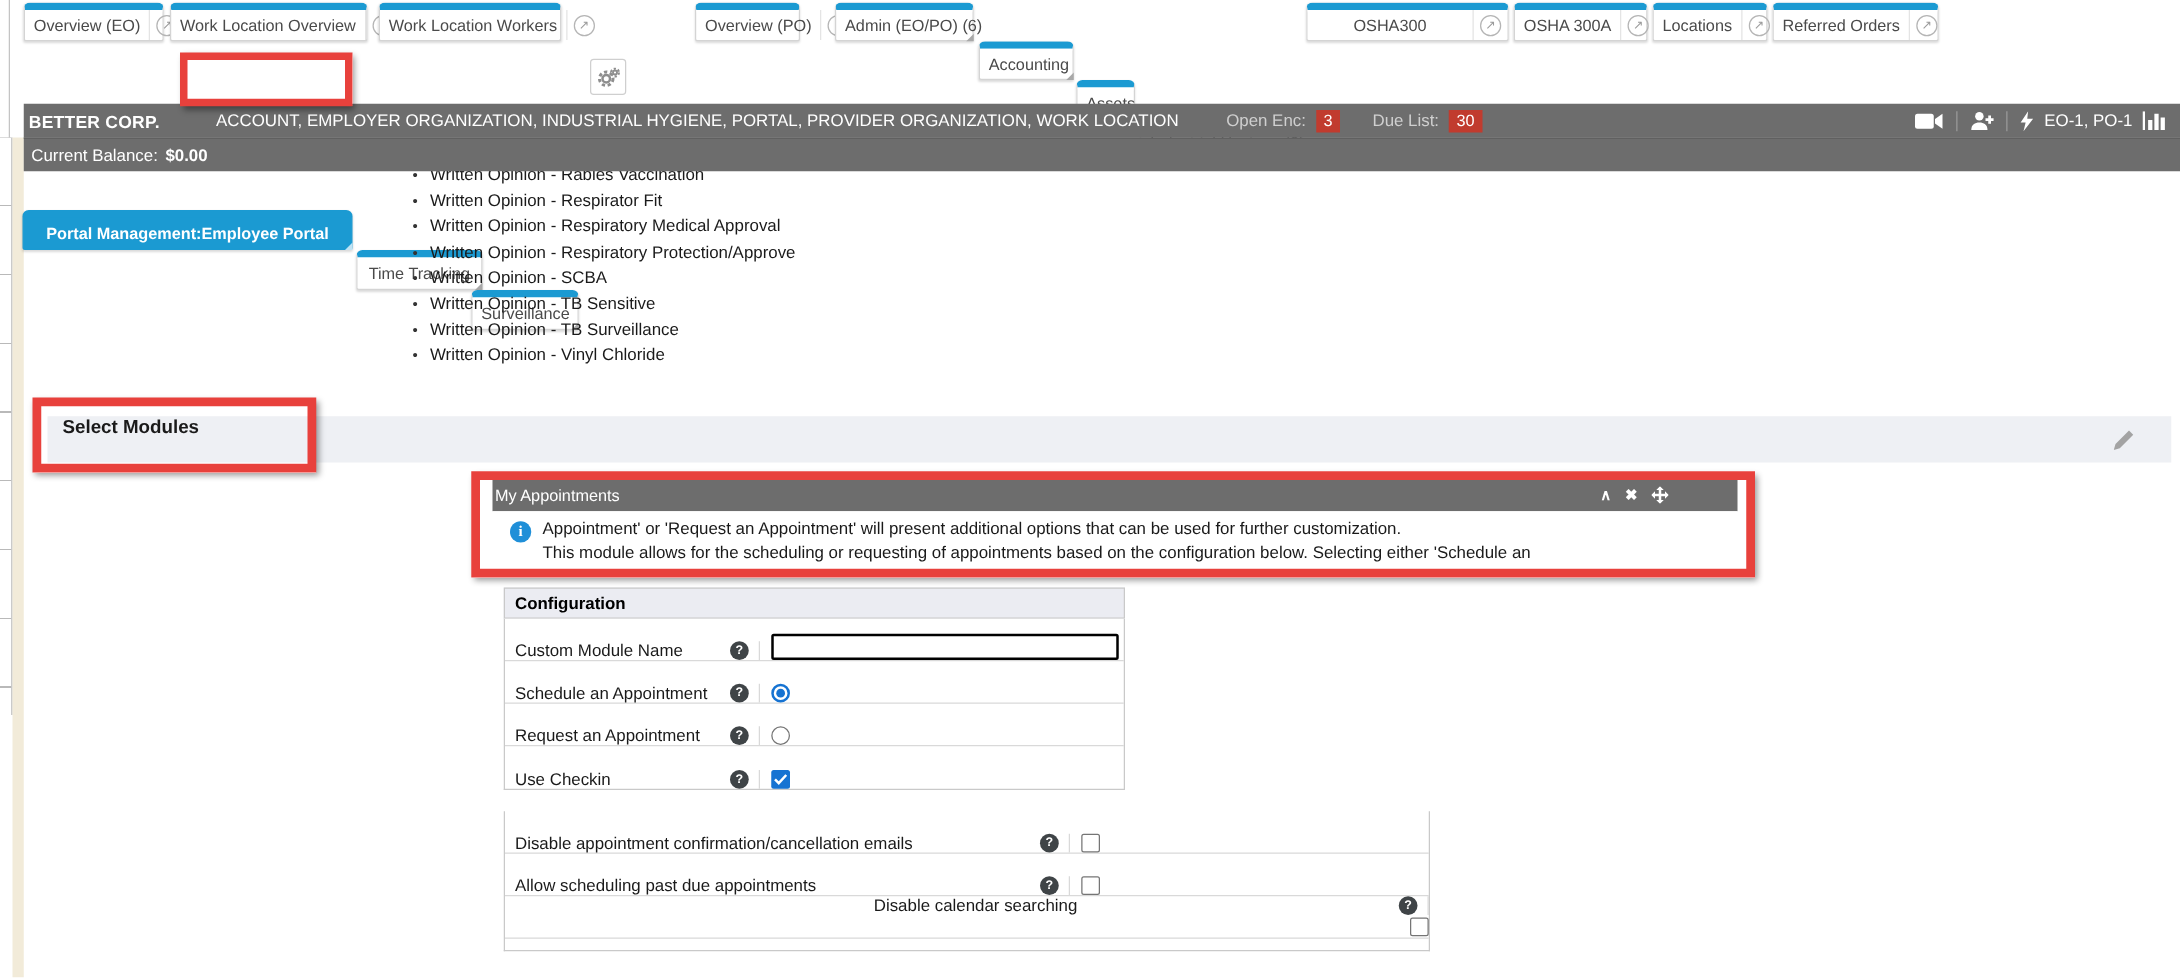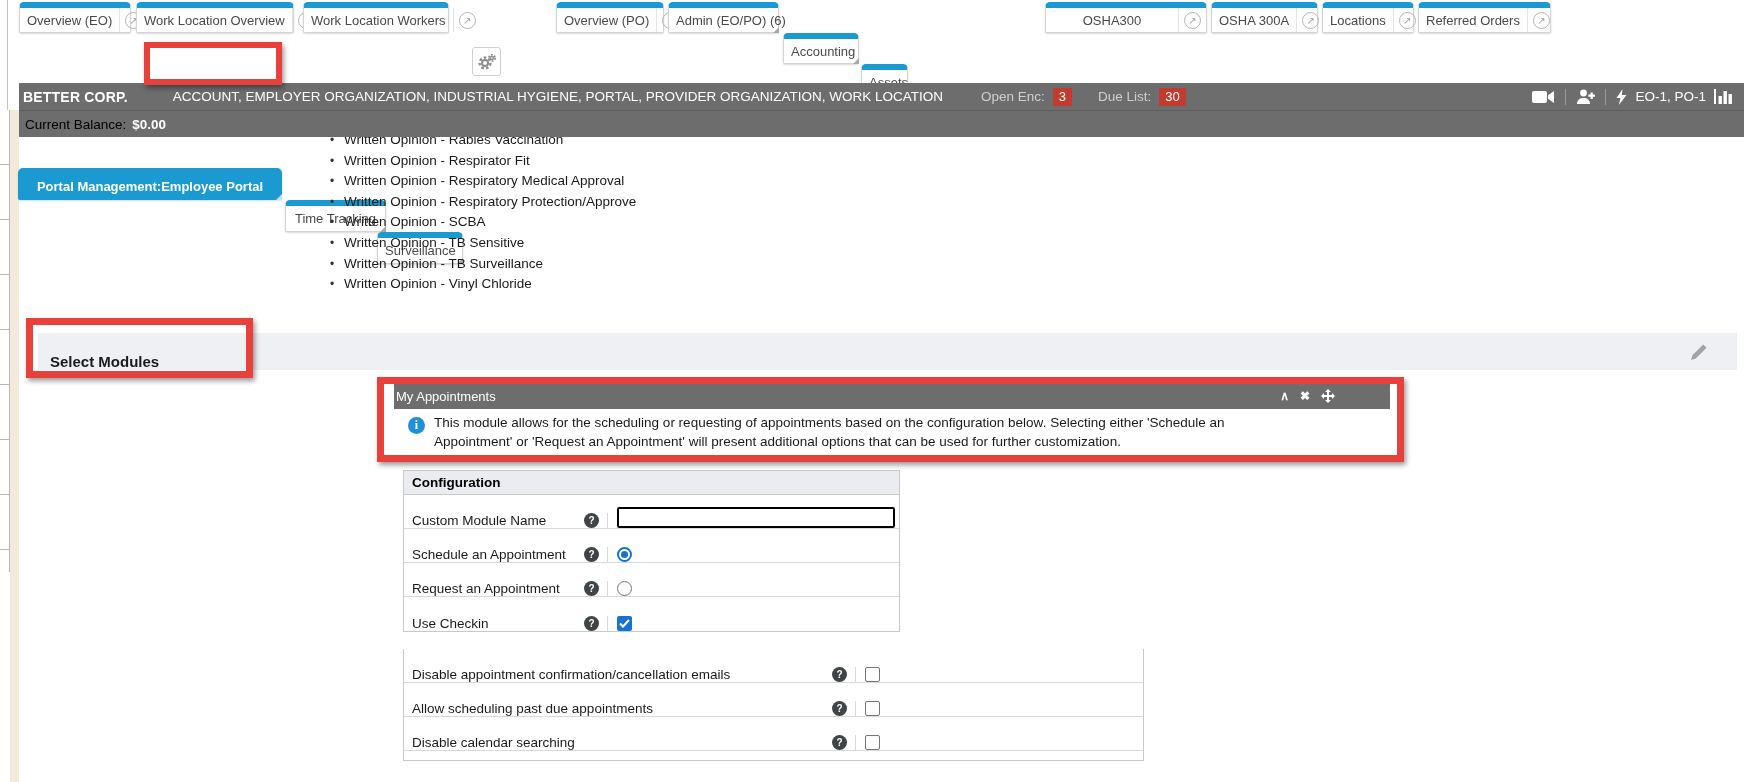--- a/index.html
+++ b/index.html
@@ -42,31 +42,31 @@
   .open-enc-lbl { margin-left: 38px; }
   .due-list-lbl { margin-left: 26px; }
   .badge { background: #c13b2e; color: #fff; font-size: 13px; padding: 1px 6px 2px; margin-left: 8px; }
   .topbar-right { margin-left: auto; display: flex; align-items: center; padding-right: 10px; color: #fff; }
   .vdiv { width: 1px; height: 16px; background: #9a9a9a; margin: 0 10px; }
   .tb-icon { display: flex; align-items: center; }
   .shortcut-text { margin: 0 8px 0 8px; font-size: 13.5px; }
 
   .balancebar { position: absolute; left: 19px; right: 0; top: 110px; height: 27px; background: #6d6d6d;
     border-top: 1px solid #5c5c5c; display: flex; align-items: center; font-size: 13.5px; z-index: 10; }
-  .balancebar .bal-lbl { color: #000000; padding-left: 6px; }
+  .balancebar .bal-lbl { color: #ffffff; padding-left: 6px; }
   .balancebar .bal-val { color: #fff; font-weight: bold; margin-left: 6px; }
 
   
   .wo-list { position: absolute; left: 330px; top: 130px; z-index: 5; list-style: none; }
   .wo-list li { display: flex; font-size: 13.5px; color: #1a1a1a; line-height: 20.6px; }
   .wo-list .blt { width: 14px; color: #333; font-size: 12px; }
 
   
   .select-modules-bar { position: absolute; left: 38px; top: 333px; width: 1699px; height: 37px;
-    background: #eef0f4; z-index: 4; display: flex; align-items: flex-end; }
+    background: #eef0f4; z-index: 4; display: flex; align-items: flex-start; }
   .select-modules-bar .sm-title { font-weight: bold; font-size: 15px; color: #1a1a1a; padding-left: 12px; }
   .pencil { position: absolute; right: 30px; top: 11px; color: #a3a3a3; }
 
   
   .mod-header { position: absolute; left: 394px; top: 383px; width: 996px; height: 26px; background: #6d6d6d;
     display: flex; align-items: center; color: #fff; font-size: 13px; z-index: 5; }
   .mod-header .mod-title { padding-left: 2px; }
   .mod-header .hdr-icons { margin-left: auto; display: flex; align-items: center; gap: 11px; padding-right: 55px; }
   .hdr-glyph { font-size: 12px; font-weight: bold; line-height: 1; }
   .mod-info { position: absolute; left: 394px; top: 409px; width: 996px; height: 52px; background: #fff; z-index: 5; }
@@ -76,21 +76,21 @@
   .info-text { position: absolute; left: 40px; top: 5px; font-size: 13.5px; color: #1a1a1a; line-height: 18.5px; }
 
   
   .cfg-table { position: absolute; left: 403px; top: 470px; width: 497px; z-index: 5; }
   .opt-table { position: absolute; left: 403px; top: 649px; width: 741px; z-index: 5; }
   .tbl-header { height: 25px; background: #ebecf2; border: 1px solid #c9c9c9; font-weight: bold;
     font-size: 13.5px; color: #000000; padding-left: 8px; line-height: 23px; }
   .tbl-body { border: 1px solid #c9c9c9; border-top: none; background: #fff; }
   .tbl-row { display: flex; height: 34px; border-bottom: 1px solid #d9d9d9; align-items: flex-end; }
   .tbl-row:last-child { border-bottom: none; }
-  .tbl-row.bordered-last { border-bottom: 1px solid #d9d9d9; }
+  .tbl-row.bordered-last { border-bottom: 1px solid #d9d9d9; flex-direction: column; }
   .lbl-cell { display: flex; align-items: center; font-size: 13.5px; color: #1a1a1a;
     padding-left: 8px; border-right: 1px solid #d9d9d9; }
   .cfg-table .lbl-cell { width: 204px; }
   .opt-table .lbl-cell { width: 452px; }
   .lbl-text { flex: 1; padding-right: 4px; }
   .help-icon { width: 15px; height: 15px; border-radius: 50%; background: #3f4447; color: #fff;
     font-size: 10px; font-weight: bold; text-align: center; line-height: 15px; margin-right: 8px; flex: 0 0 auto; }
   .ctl-cell { flex: 1; display: flex; align-items: center; padding-left: 9px; }
   .txt-input { width: 278px; height: 21px; border: 2px solid #000; border-radius: 2px; font-size: 13px; padding: 0 4px; }
   .radio { width: 15px; height: 15px; border-radius: 50%; border: 2px solid #1673d2; position: relative; background: #fff; }
@@ -131,21 +131,21 @@
     <span class="ext-wrap">
         <span class="ext-icon">↗</span>
       </span>
   </div>
   <div class="tab1" style="left:303px;width:146px">
     <span class="tab-lbl">Work Location Workers</span>
     <span class="ext-wrap">
         <span class="ext-icon">↗</span>
       </span>
   </div>
-  <div class="tab1" style="left:556px;width:108px">
+  <div class="tab1" style="left:556px;width:84px">
     <span class="tab-lbl">Overview (PO)</span>
     <span class="ext-wrap">
         <span class="ext-icon">↗</span>
       </span>
   </div>
   <div class="tab1 fold" style="left:668px;width:111px">
     <span class="tab-lbl">Admin (EO/PO) (6)</span>
   </div>
   <div class="tab1 fold" style="left:783px;width:76px">
     <span class="tab-lbl">Accounting</span>
@@ -298,22 +298,22 @@
       <span>
         <svg width="14" height="14" viewBox="0 0 14 14" fill="currentColor">
           <path d="M7 0 L10 3 L8 3 L8 6 L11 6 L11 4 L14 7 L11 10 L11 8 L8 8 L8 11 L10 11 L7 14 L4 11 L6 11 L6 8 L3 8 L3 10 L0 7 L3 4 L3 6 L6 6 L6 3 L4 3 Z"></path>
         </svg>
       </span>
     </span>
   </div>
   <div class="mod-info">
     <span class="info-icon">i</span>
     <div class="info-text">
+      <div>Appointment' or 'Request an Appointment' will present additional options that can be used for further customization.</div>
       <div>This module allows for the scheduling or requesting of appointments based on the configuration below. Selecting either 'Schedule an</div>
-      <div>Appointment' or 'Request an Appointment' will present additional options that can be used for further customization.</div>
     </div>
   </div>
 
   <div class="cfg-table">
     <div class="tbl-header">Configuration</div>
     <div class="tbl-body">
       <div class="tbl-row">
         <div class="lbl-cell">
           <span class="lbl-text">Custom Module Name</span>
           <span class="help-icon">?</span>

